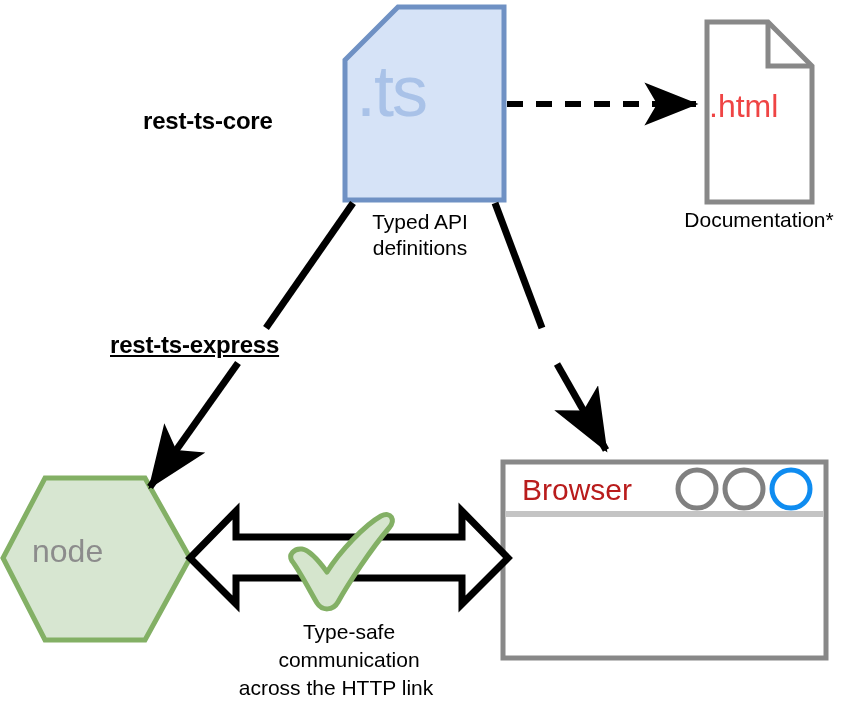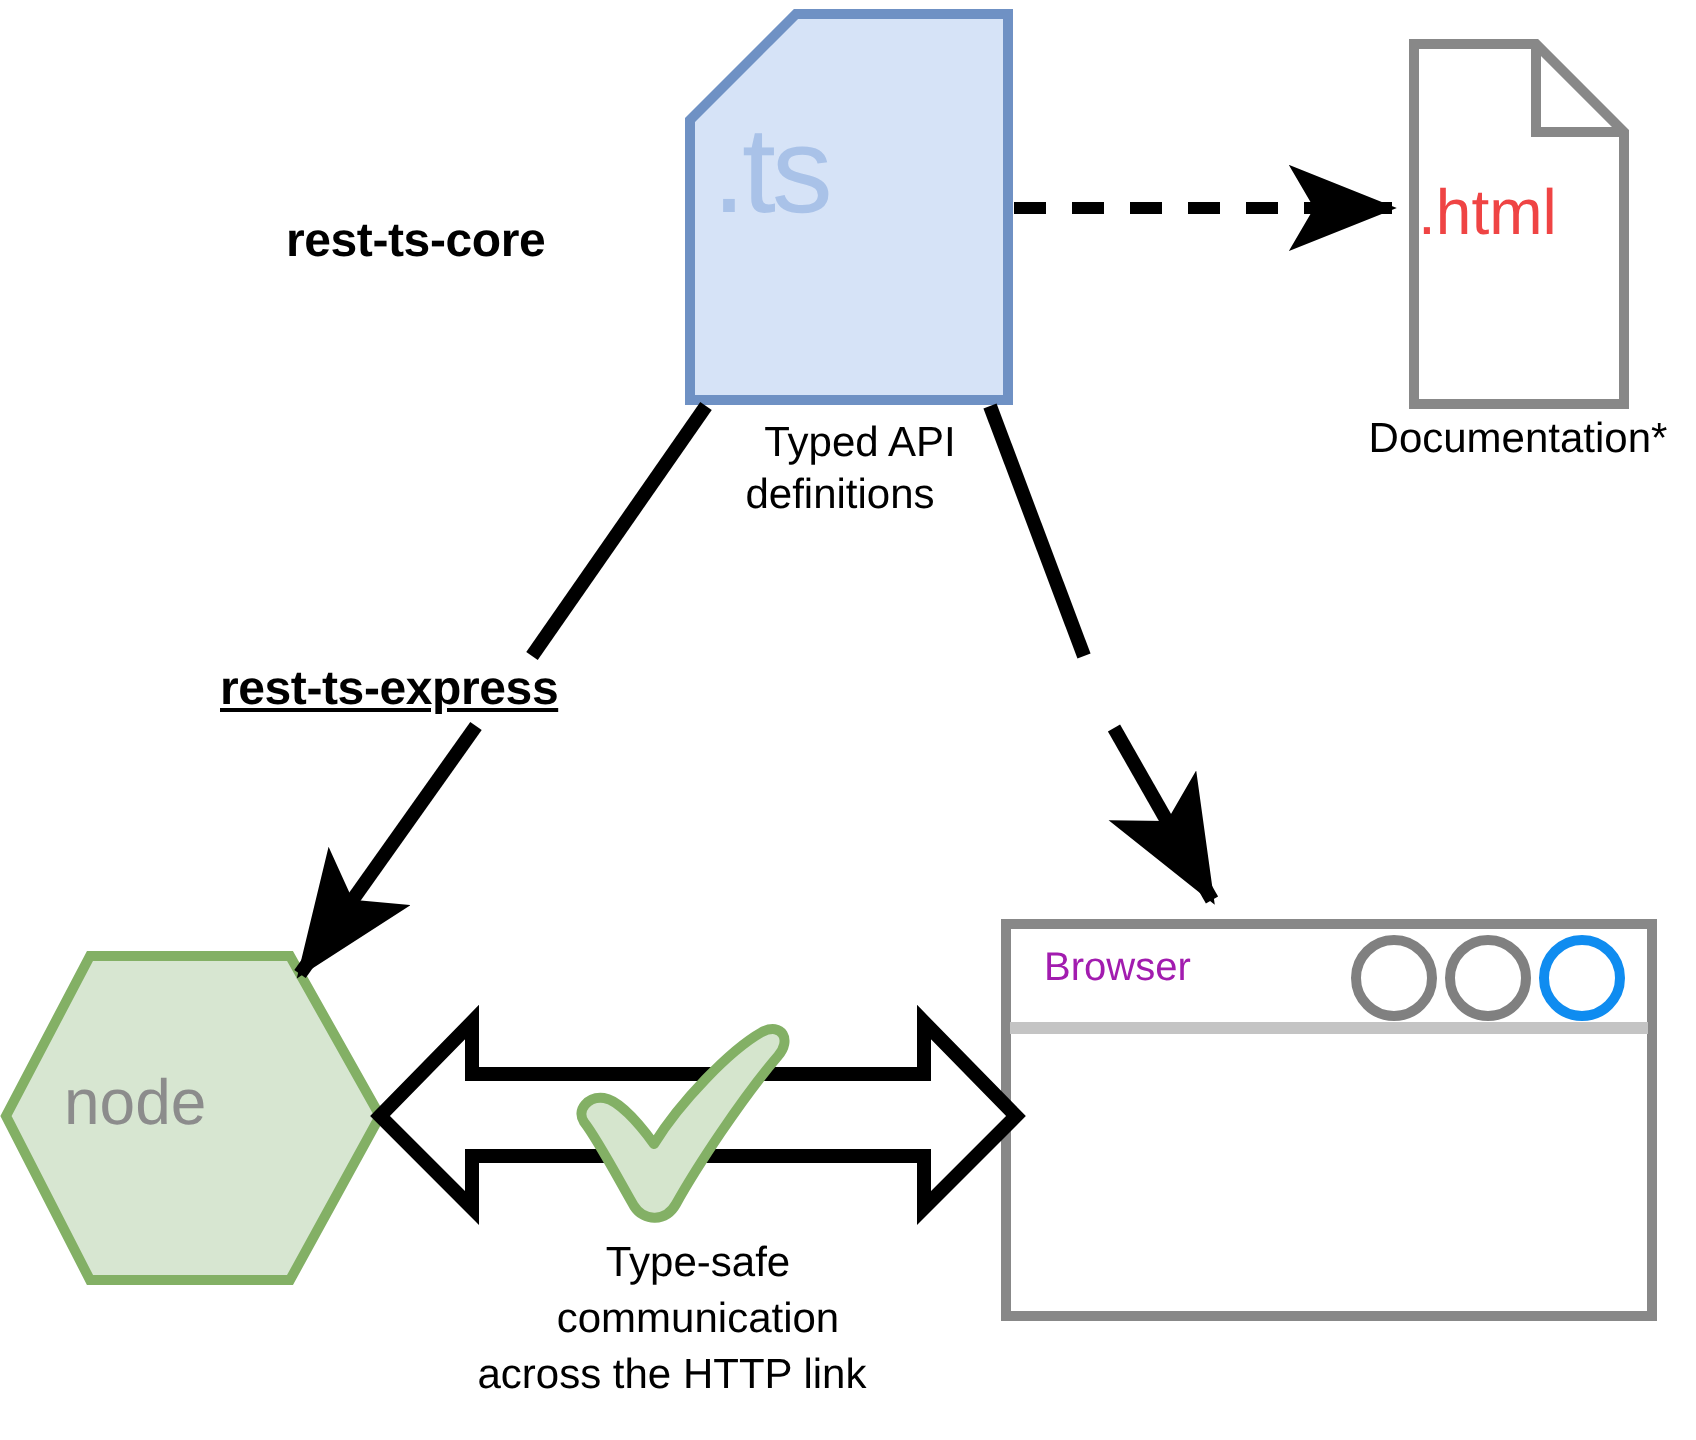--- a/index.html
+++ b/index.html
@@ -40,35 +40,35 @@
     text-align: center;
   }
   .node-text {
     position: absolute;
     font-size: 32px;
     color: #8c8c8c;
     white-space: pre;
   }
   .ts-text {
     position: absolute;
-    font-size: 61px;
+    font-size: 72px;
     color: #a9c2e8;
     white-space: pre;
     letter-spacing: -2px;
   }
   .html-text {
     position: absolute;
     font-size: 32px;
     color: #ef4444;
     white-space: pre;
   }
   .browser-text {
     position: absolute;
-    font-size: 20px;
-    color: #a21caf;
+    font-size: 30px;
+    color: #b91c1c;
     white-space: pre;
   }
 </style>
 </head>
 <body>
 
 <div id="canvas">
 
   <svg id="diagram-svg" viewBox="0 0 848 720">
     <defs>
@@ -106,21 +106,21 @@
     <path d="M 292,561 C 288,555 294,548 302,549 C 309,550 319,561 327,572
              C 340,551 365,525 381,516 C 391,511 396,520 389,528
              C 371,549 348,584 338,602 C 333,611 322,611 317,603
              C 310,591 299,570 292,561 Z" fill="#d5e5cd" stroke="#83b065" stroke-width="5" stroke-linejoin="round"></path>
   </svg>
 
   <div class="ts-text" style="left:356px; top:50px;">.ts</div>
 
   <div class="lbl lbl-bold" style="left:143px; top:107px;">rest-ts-core</div>
 
-  <div class="lbl lbl-plain" style="left:360px; top:210px; width:140px;">Typed API</div>
+  <div class="lbl lbl-plain" style="left:350px; top:210px; width:140px;">Typed API</div>
   <div class="lbl lbl-plain" style="left:350px; top:236px; width:140px;">definitions</div>
 
   <div class="html-text" style="left:709px; top:88px;">.html</div>
 
   <div class="lbl lbl-plain" style="left:670px; top:208px; width:178px;">Documentation*</div>
 
   <div class="lbl lbl-bold" style="left:110px; top:331px;text-decoration:underline;">rest-ts-express</div>
 
 
   <div class="node-text" style="left:32px; top:533px;">node</div>

